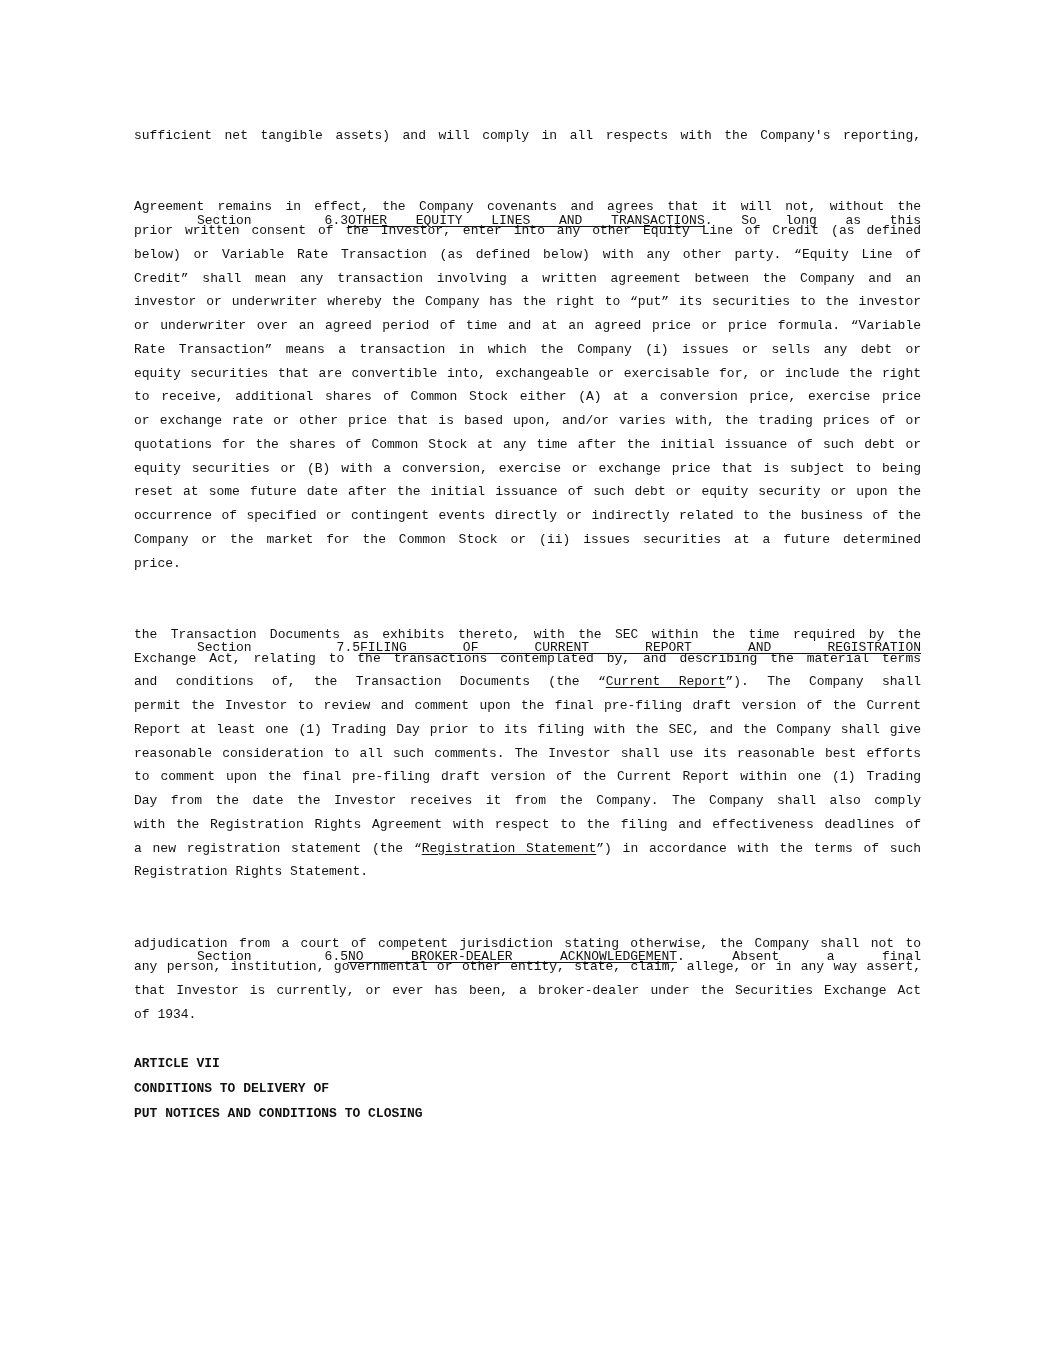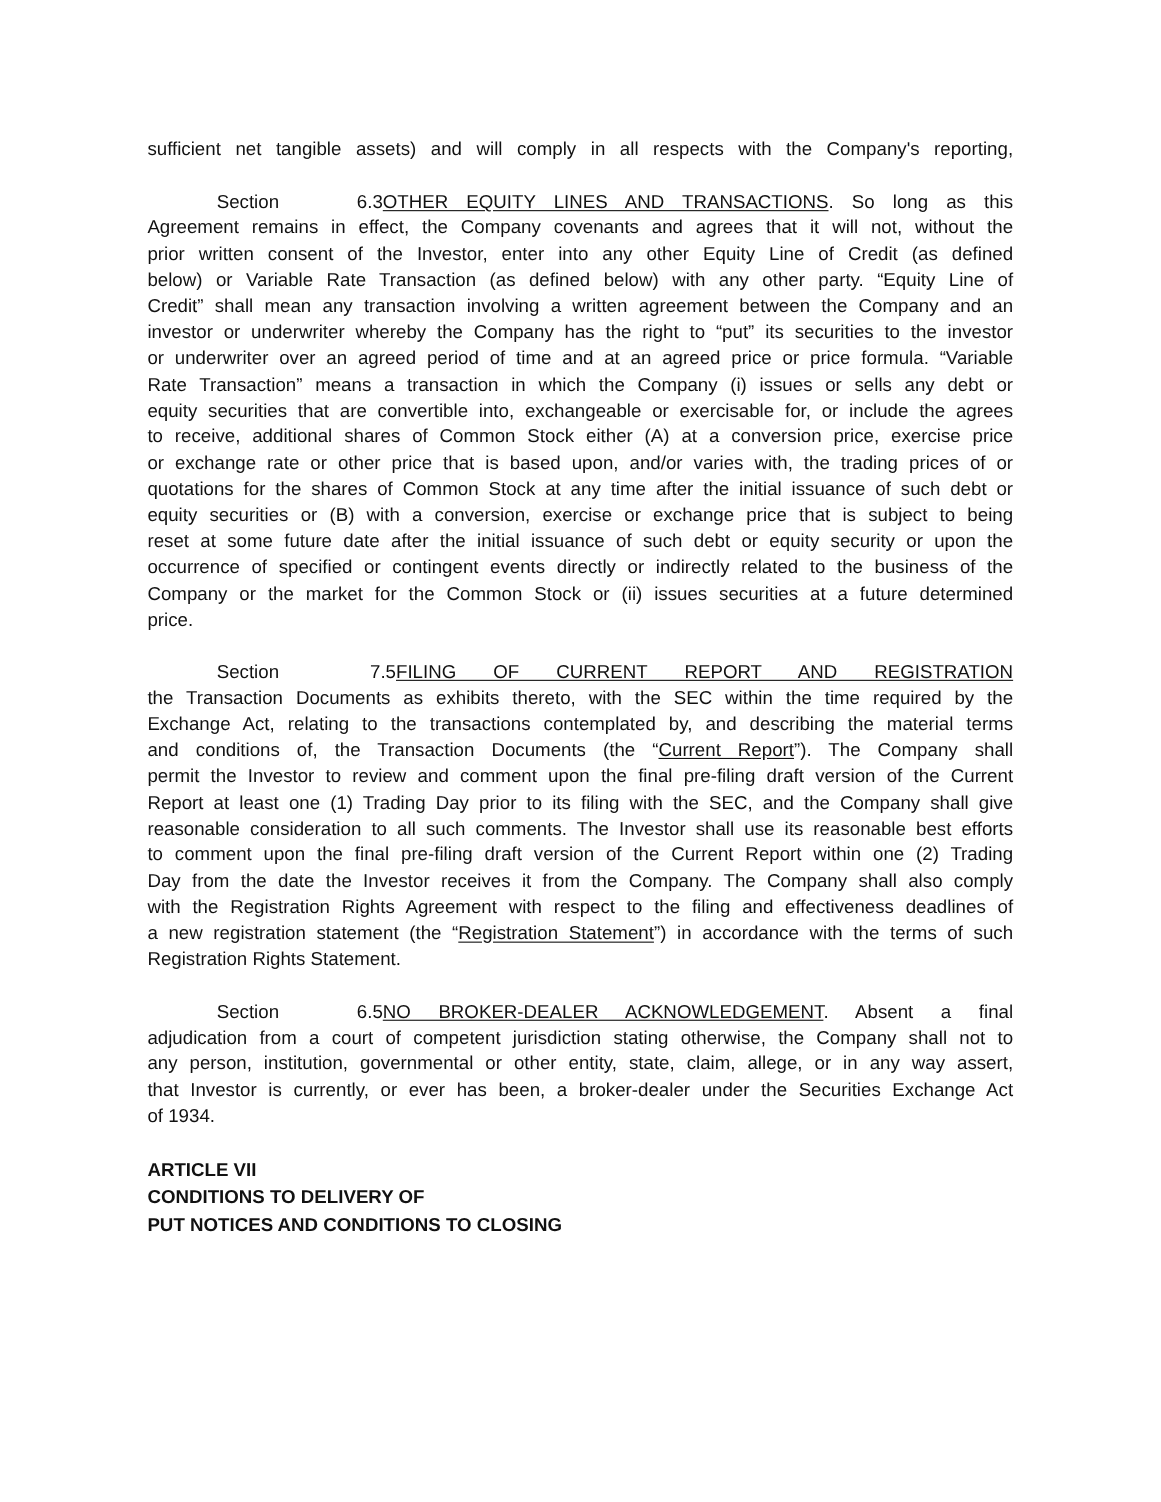--- a/index.html
+++ b/index.html
@@ -1,31 +1,31 @@
 <!DOCTYPE html>
 <html><head>
 <meta charset="utf-8">
 <style>
   html, body { margin: 0; padding: 0; background: #ffffff; }
   body { width: 1055px; height: 1365px; position: relative; overflow: hidden; }
   .page {
     position: absolute; left: 134px; top: 124px; width: 787px;
-    font-family: Liberation Sans, sans-serif;
-    font-size: 17px; color: #111111;
+    font-family: Liberation Mono, monospace;
+    font-size: 13px; color: #111111;
   }
   .para { margin: 0; }
   .line {
     display: block; height: 23.75px; line-height: 23.75px;
     white-space: nowrap; text-align: justify; text-align-last: justify;
   }
   .line.last { text-align: left; text-align-last: left; }
   .gap { height: 23.75px; }
   .indent { padding-left: 63px; }
   .u { text-decoration: underline; text-underline-offset: 2px; }
-  .sec-label { display: inline-block; }
+  .sec-label { display: inline-block; margin-top: 37px; }
   .sec63 .sec-label { width: 151px; }
   .sec65 .sec-label { width: 151px; }
   .heading {
     text-align: left; font-weight: bold; height: 25px; line-height: 25px;
     margin-left: 0; width: 787px;
   }
 </style>
 </head>
 <body>
 
@@ -38,41 +38,41 @@
 
   <div class="para sec63">
     <span class="line indent"><span class="sec-label">Section 6.3</span><span class="u">OTHER EQUITY LINES AND TRANSACTIONS</span><span>. So long as this</span></span>
     <span class="line">Agreement remains in effect, the Company covenants and agrees that it will not, without the</span>
     <span class="line">prior written consent of the Investor, enter into any other Equity Line of Credit (as defined</span>
     <span class="line">below) or Variable Rate Transaction (as defined below) with any other party.  “Equity Line of</span>
     <span class="line">Credit” shall mean any transaction involving a written agreement between the Company and an</span>
     <span class="line">investor or underwriter whereby the Company has the right to “put” its securities to the investor</span>
     <span class="line">or underwriter over an agreed period of time and at an agreed price or price formula.  “Variable</span>
     <span class="line">Rate Transaction” means a transaction in which the Company (i) issues or sells any debt or</span>
-    <span class="line">equity securities that are convertible into, exchangeable or exercisable for, or include the agrees</span>
+    <span class="line">equity securities that are convertible into, exchangeable or exercisable for, or include the right</span>
     <span class="line">to receive, additional shares of Common Stock either (A) at a conversion price, exercise price</span>
     <span class="line">or exchange rate or other price that is based upon, and/or varies with, the trading prices of or</span>
     <span class="line">quotations for the shares of Common Stock at any time after the initial issuance of such debt or</span>
     <span class="line">equity securities or (B) with a conversion, exercise or exchange price that is subject to being</span>
     <span class="line">reset at some future date after the initial issuance of such debt or equity security or upon the</span>
     <span class="line">occurrence of specified or contingent events directly or indirectly related to the business of the</span>
     <span class="line">Company or the market for the Common Stock or (ii) issues securities at a future determined</span>
     <span class="line last">price.</span>
   </div>
   <div class="gap"></div>
 
   <div class="para">
     <span class="line indent"><span class="sec-label" style="width:163px">Section  7.5</span><span class="u">FILING  OF  CURRENT  REPORT  AND  REGISTRATION</span></span>
     <span class="line">the Transaction Documents as exhibits thereto, with the SEC within the time required by the</span>
     <span class="line">Exchange Act, relating to the transactions contemplated by, and describing the material terms</span>
     <span class="line"><span>and conditions of, the Transaction Documents (the “</span><span class="u">Current Report</span><span>”). The Company shall</span></span>
     <span class="line">permit the Investor to review and comment upon the final pre-filing draft version of the Current</span>
     <span class="line">Report at least one (1) Trading Day prior to its filing with the SEC, and the Company shall give</span>
     <span class="line">reasonable consideration to all such comments. The Investor shall use its reasonable best efforts</span>
-    <span class="line">to comment upon the final pre-filing draft version of the Current Report within one (2) Trading</span>
+    <span class="line">to comment upon the final pre-filing draft version of the Current Report within one (1) Trading</span>
     <span class="line">Day from the date the Investor receives it from the Company.  The Company shall also comply</span>
     <span class="line">with the Registration Rights Agreement with respect to the filing and effectiveness deadlines of</span>
     <span class="line"><span>a new registration statement (the “</span><span class="u">Registration Statement</span><span>”) in accordance with the terms of such</span></span>
     <span class="line last">Registration Rights Statement.</span>
   </div>
   <div class="gap"></div>
 
   <div class="para sec65">
     <span class="line indent"><span class="sec-label">Section 6.5</span><span class="u">NO BROKER-DEALER ACKNOWLEDGEMENT</span><span>. Absent a final</span></span>
     <span class="line">adjudication from a court of competent jurisdiction stating otherwise, the Company shall not to</span>

